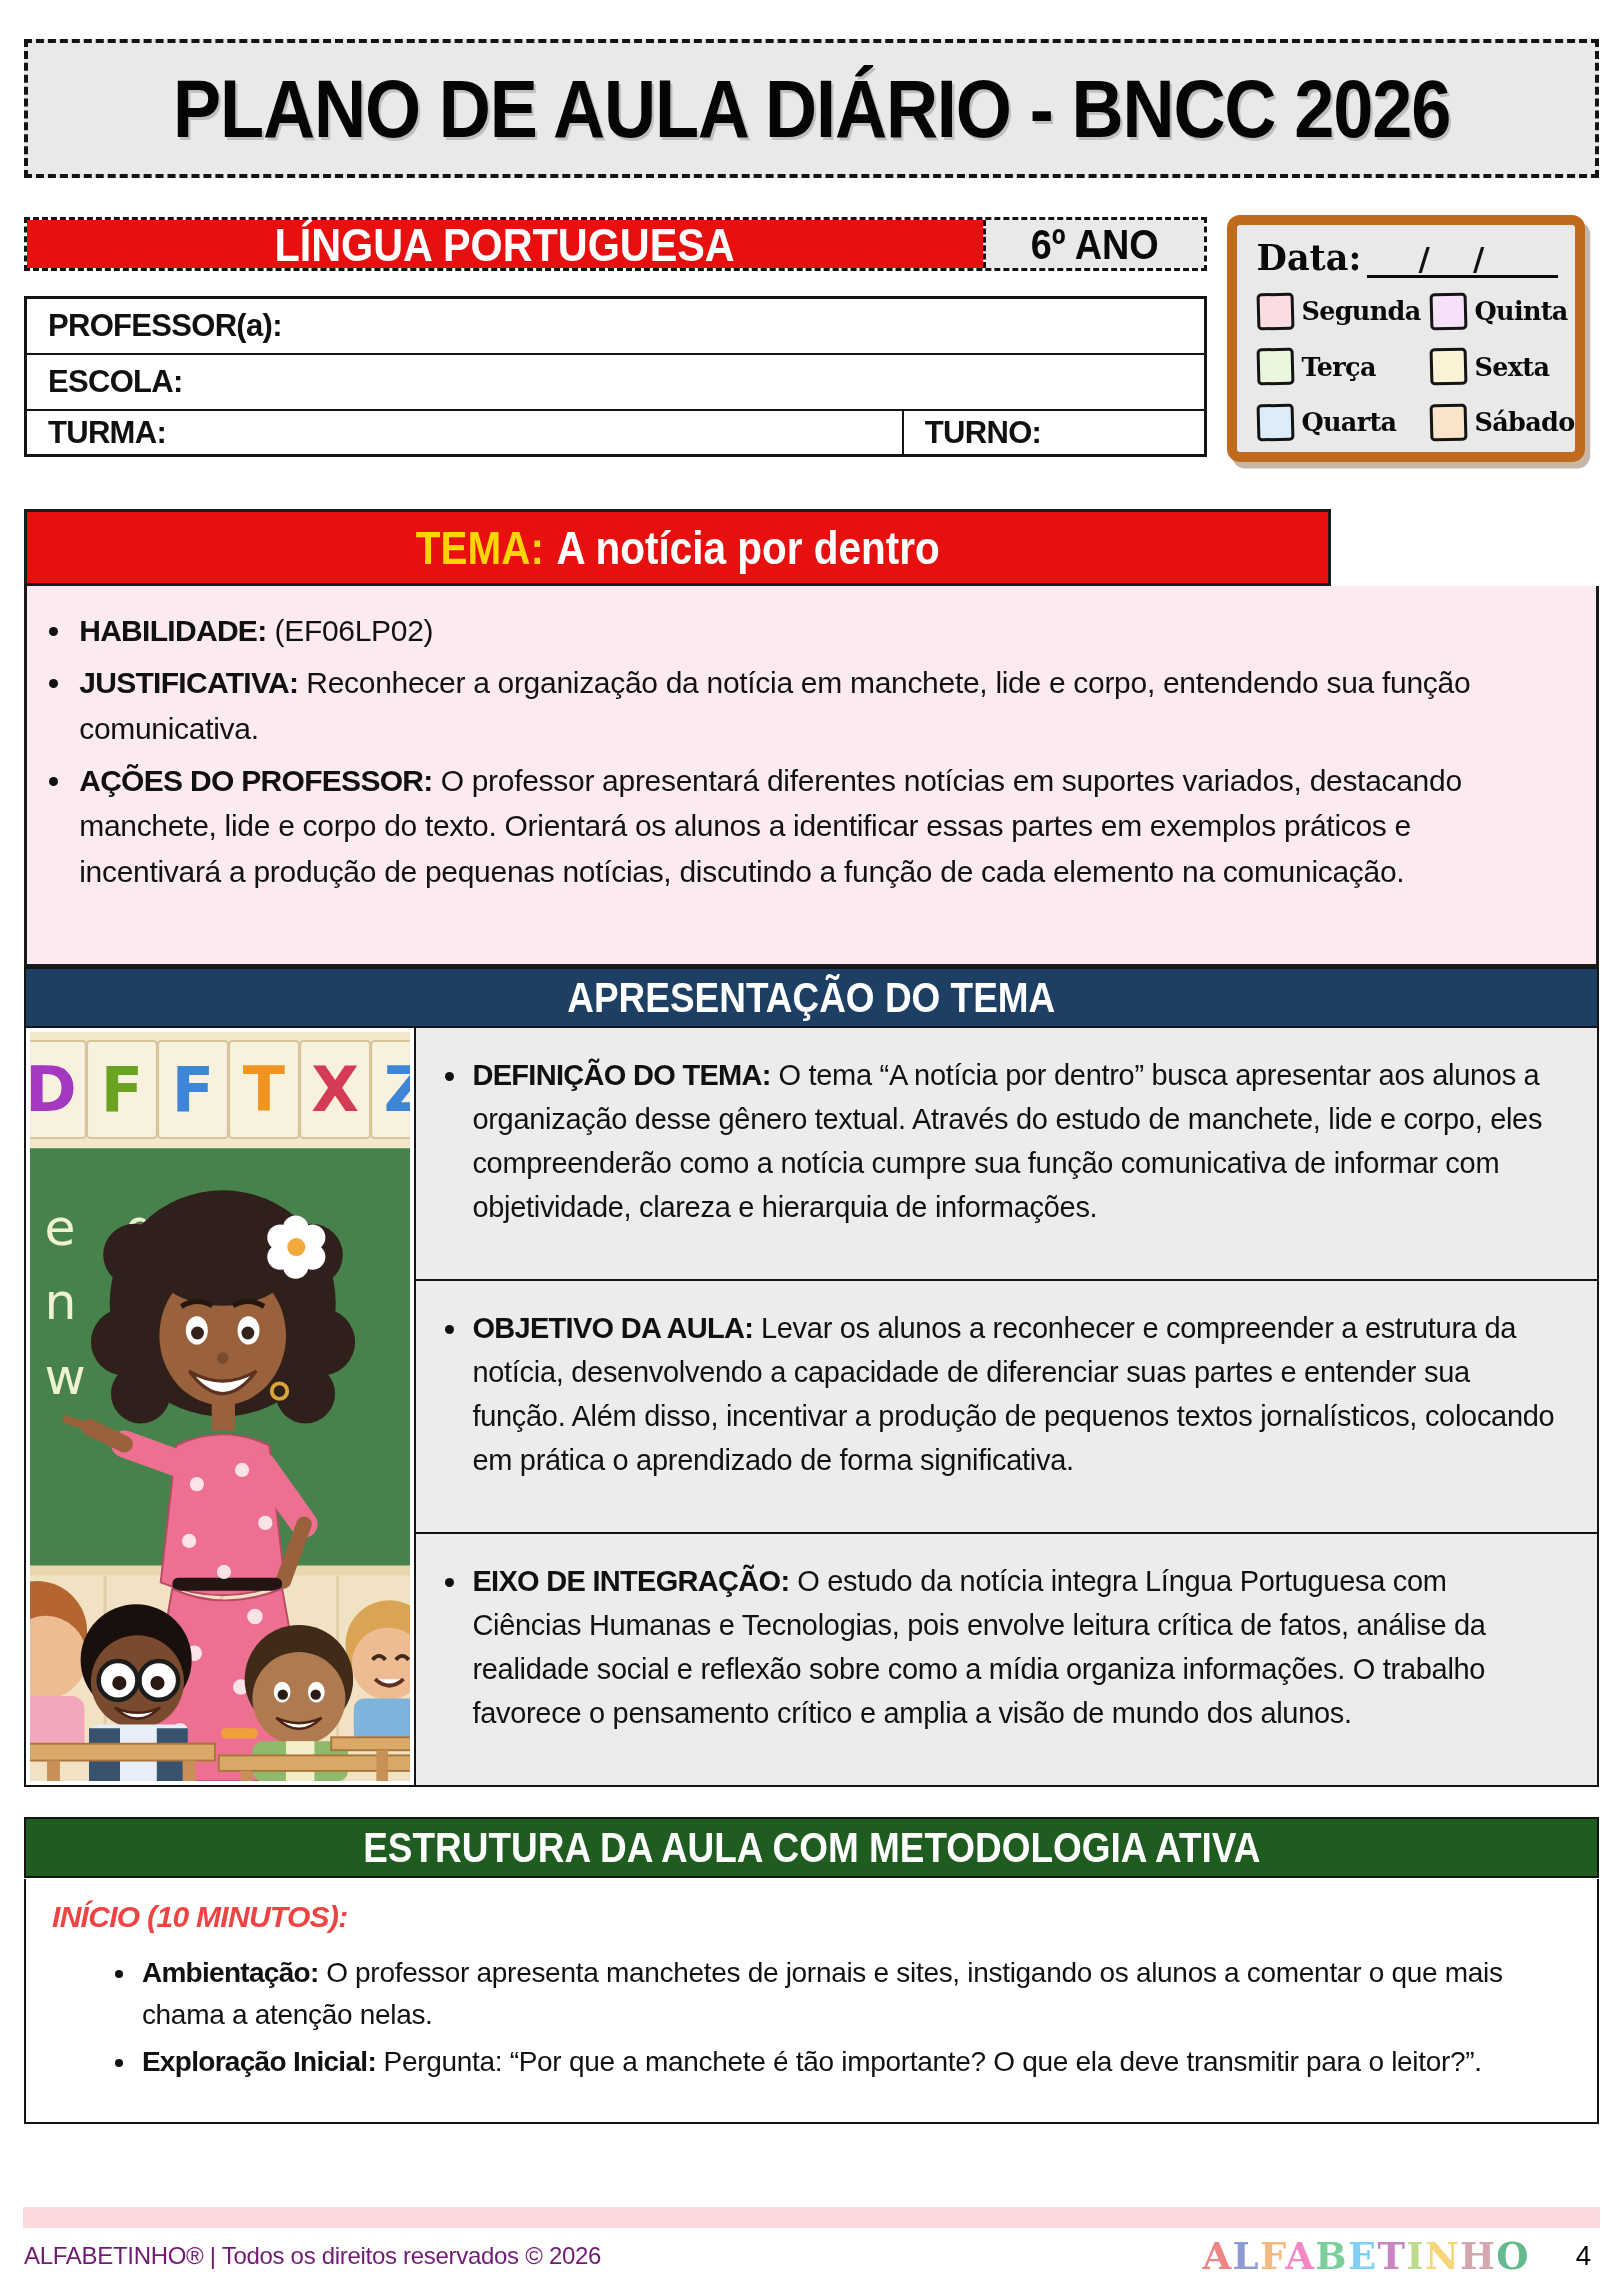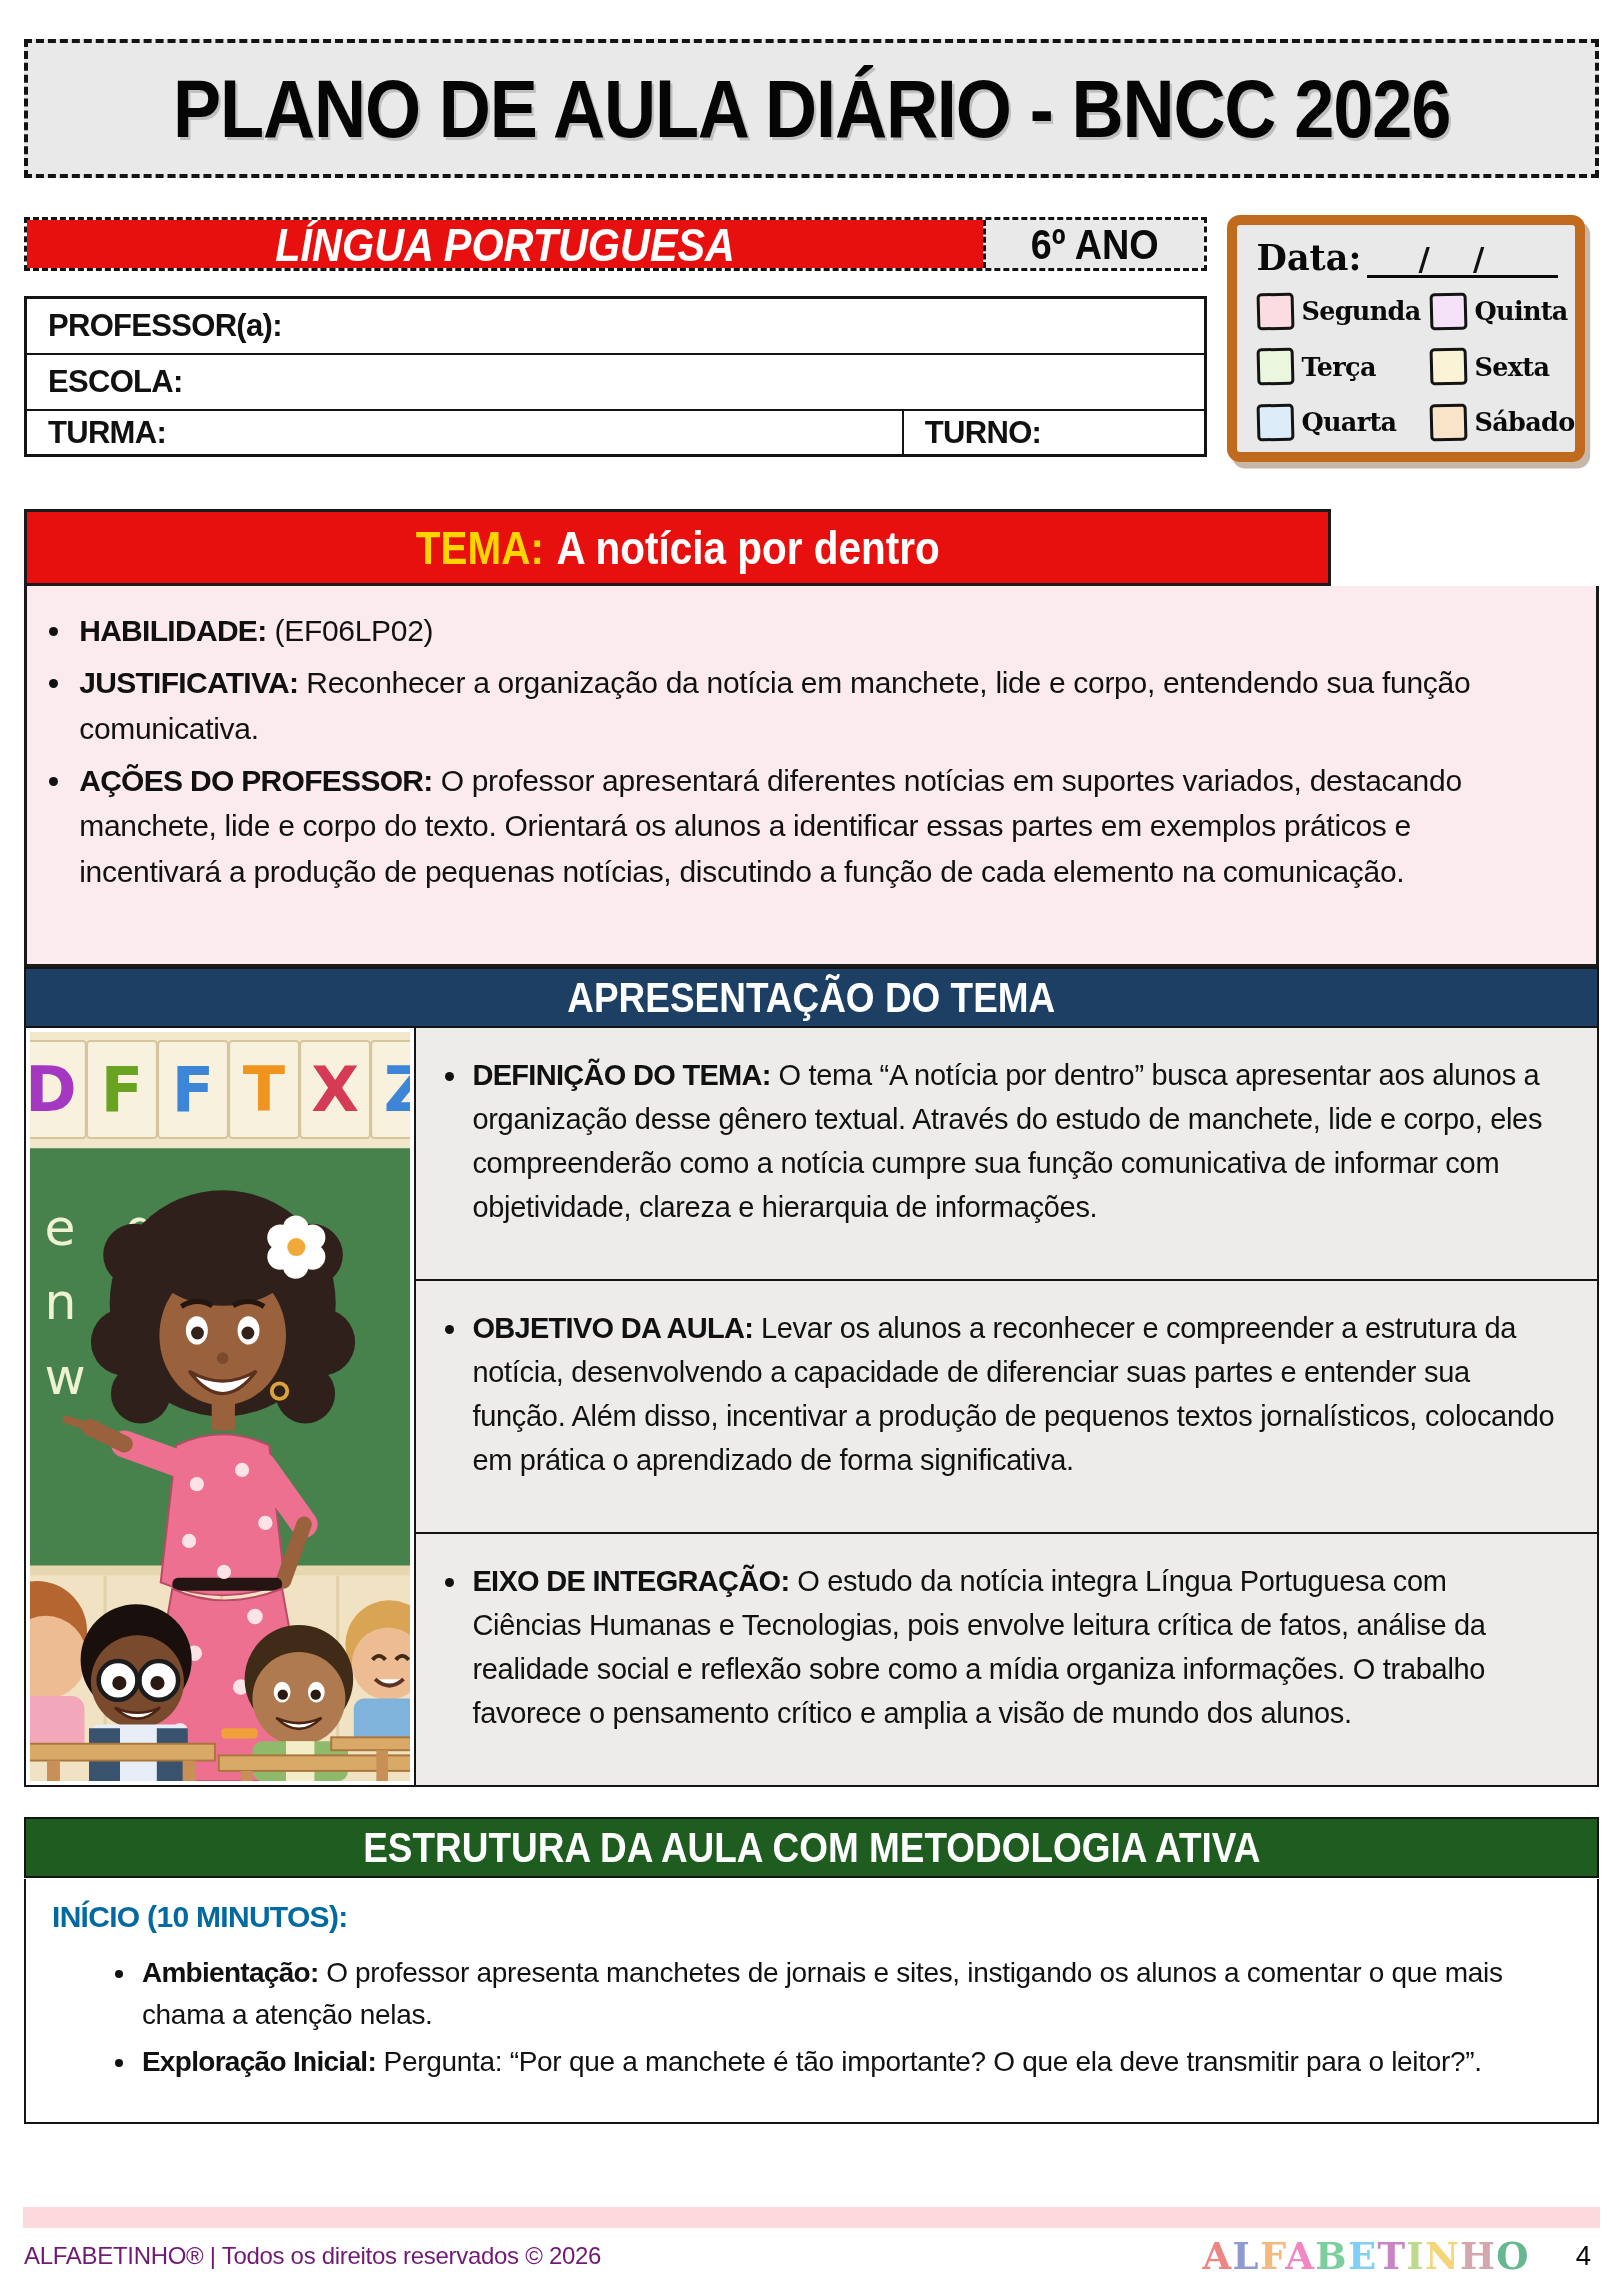--- a/index.html
+++ b/index.html
@@ -21,21 +21,21 @@
     text-shadow:2.6px 2.6px 0 rgba(0,0,0,0.18);
   }
 
   
   .subject-row{
     position:absolute;left:24px;top:217px;width:1183px;height:54px;
     border:3.3px dashed #141414;box-sizing:border-box;display:flex;
   }
   .subject-red{
     flex:1;background:#e8100f;display:flex;align-items:center;justify-content:center;
-    color:#ffffff;font-size:47px;font-weight:800;font-style:italic;
+    color:#ffffff;font-size:47px;font-weight:800;
   }
   .grade-box{
     width:221px;background:#e9e9e9;border-left:3.3px dashed #141414;box-sizing:border-box;
     display:flex;align-items:center;justify-content:center;
     color:#0a0a0a;font-size:43px;font-weight:800;
   }
 
   
   .info-table{
     position:absolute;left:24px;top:296px;width:1183px;
@@ -392,21 +392,21 @@
         </li>
           </ul>
       </div>
     </div>
   </div>
 
   <div class="estrutura-banner" style="background: rgb(30, 92, 32);">
     <span class="squeeze">ESTRUTURA DA AULA COM METODOLOGIA ATIVA</span>
   </div>
   <div class="estrutura-body">
-    <div class="inicio-label" style="color: #0369a1;">INÍCIO (10 MINUTOS):</div>
+    <div class="inicio-label" style="color: #ef4444; font-style: italic;">INÍCIO (10 MINUTOS):</div>
     <ul>
       <li>
         <b class="lbl">Ambientação:</b> <span>O professor apresenta manchetes de jornais e sites, instigando os alunos a comentar o que mais chama a atenção nelas.</span>
       </li>
       <li>
         <b class="lbl">Exploração Inicial:</b> <span>Pergunta: “Por que a manchete é tão importante? O que ela deve transmitir para o leitor?”.</span>
       </li>
     </ul>
   </div>
 

